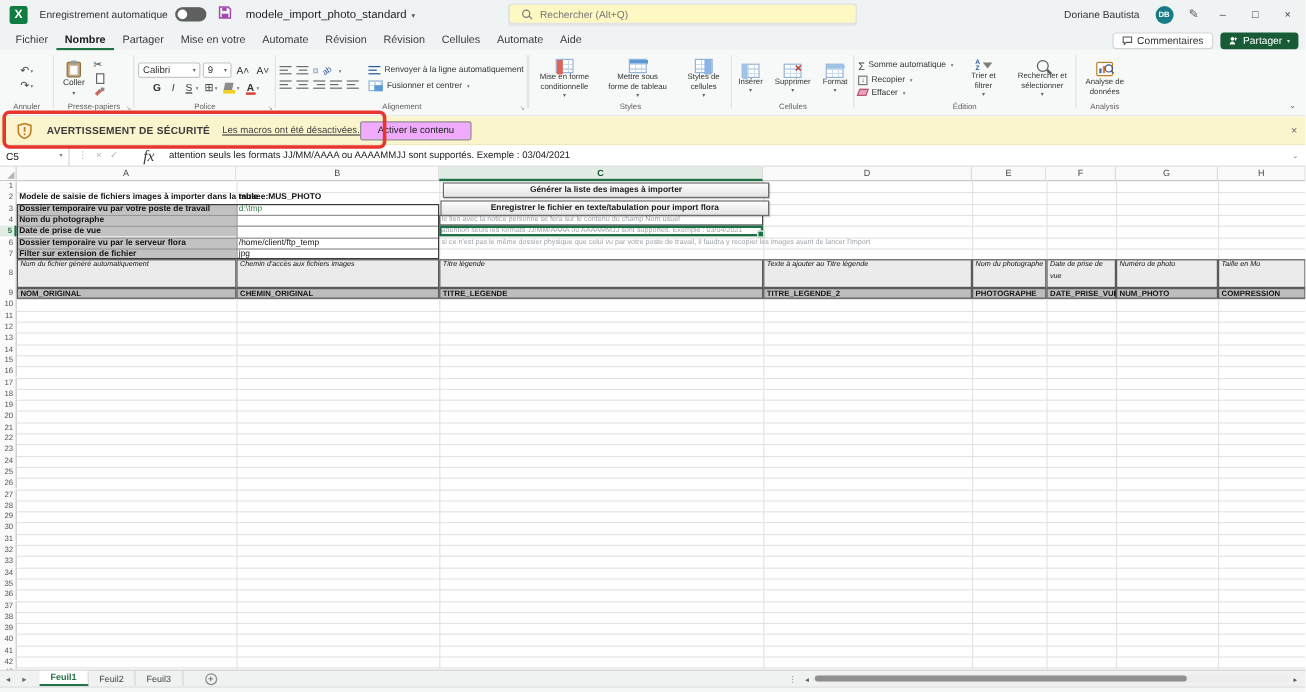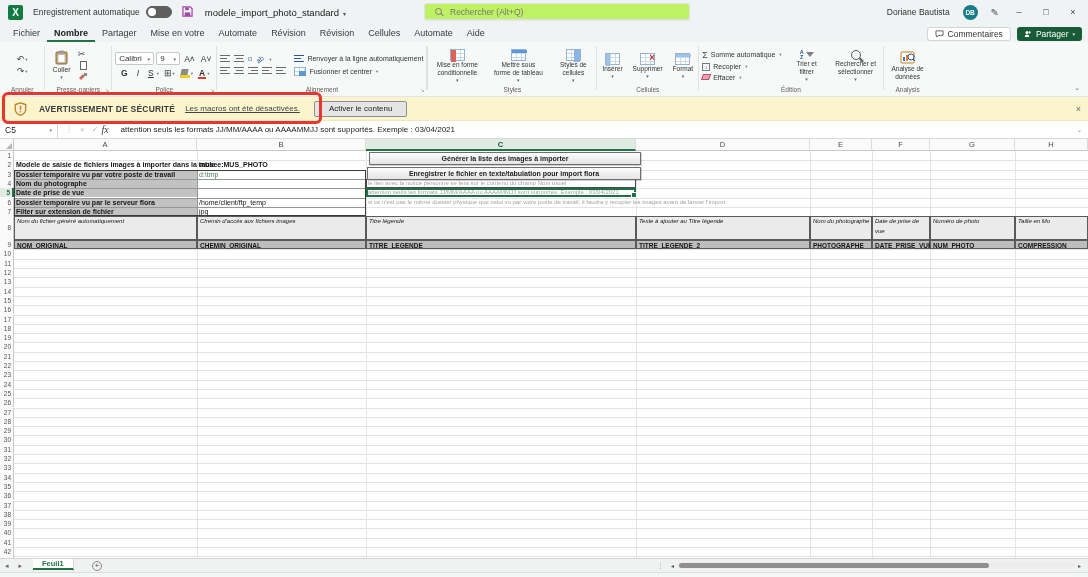--- a/index.html
+++ b/index.html
@@ -9,21 +9,21 @@
 
   
   .titlebar{position:absolute;left:0;top:0;width:1088px;height:24px;background:#eff3f4;display:flex;align-items:center;}
   .xlicon{width:15px;height:15px;margin-left:8px;background:#107c41;border-radius:2px;color:#fff;font-size:10px;font-weight:bold;display:flex;align-items:center;justify-content:center;}
   .autosave{font-size:8.5px;color:#333;margin-left:10px;}
   .toggle{width:26px;height:12px;border:1px solid #5f5f5f;background:#5f5f5f;border-radius:7px;margin-left:6px;position:relative;}
   .toggle::after{content:"";position:absolute;left:1px;top:1px;width:8px;height:8px;border-radius:50%;background:#fff;}
   .saveic{margin-left:10px;}
   .fname{font-size:9.5px;color:#202020;margin-left:12px;}
   .fname .car{font-size:6px;color:#555;margin-left:4px;}
-  .searchbox{position:absolute;left:424px;top:3px;width:266px;height:17px;background:#bef264;border:1px solid #dfe3e6;border-radius:3px;display:flex;align-items:center;box-shadow:0 1px 1px rgba(0,0,0,.06);}
+  .searchbox{position:absolute;left:424px;top:3px;width:290px;height:17px;background:#fef9c3;border:1px solid #dfe3e6;border-radius:3px;display:flex;align-items:center;box-shadow:0 1px 1px rgba(0,0,0,.06);}
   .magsm{width:7px;height:7px;border:1px solid #7a7a7a;border-radius:50%;position:relative;margin-left:10px;}
   .magsm::after{content:"";position:absolute;width:4px;height:1px;background:#7a7a7a;right:-3px;bottom:-1px;transform:rotate(45deg);}
   .searchbox input{border:0;outline:0;background:transparent;font-size:8.5px;color:#767676;margin-left:8px;width:200px;font-family:"Liberation Sans",sans-serif;}
   .tb-right{position:absolute;right:8px;top:0;height:24px;display:flex;align-items:center;gap:13px;}
   .uname{font-size:8.5px;color:#333;}
   .avatar{width:15px;height:15px;border-radius:50%;background:#177c87;color:#fff;font-size:6.5px;font-weight:bold;display:flex;align-items:center;justify-content:center;}
   .winbtn{font-size:9px;color:#444;width:14px;text-align:center;}
   .pencil{font-size:10px;color:#555;}
 
   
@@ -80,31 +80,31 @@
   .magbig::after{content:"";position:absolute;width:5px;height:1.6px;background:#5a5a5a;right:-4px;bottom:-2px;transform:rotate(45deg);}
   .collapse{position:absolute;right:8px;bottom:4px;font-size:7px;color:#666;}
   .sumic{color:#444;font-size:9px;}
   .eraser{width:8px;height:6px;background:#e8a0c0;border:1px solid #b56;transform:skewX(-20deg);}
   .fillid{width:8px;height:8px;border:1px solid #7a7a7a;color:#2b579a;font-size:6px;line-height:7px;text-align:center;}
 
   
   .warnbar{position:absolute;left:0;top:97px;width:1088px;height:24px;background:#fbf5cd;display:flex;align-items:center;border-bottom:1px solid #eee8c2;}
   .warntitle{font-size:8.5px;font-weight:bold;color:#3b3b3b;margin-left:12px;letter-spacing:.2px;}
   .warnlink{font-size:8px;color:#444;text-decoration:underline;margin-left:10px;}
-  .warnbtn{margin-left:14px;height:16px;background:#e5e5e5;border:1px solid #8f8f8f;border-radius:2px;font-size:8px;color:#222;display:flex;align-items:center;padding:0 14px;}
+  .warnbtn{height:16px;background:#f0abfc;border:1px solid #8f8f8f;border-radius:2px;font-size:8px;color:#222;display:flex;align-items:center;padding:0 14px;}
   .warnclose{position:absolute;right:7px;font-size:9px;color:#6b6b6b;}
   .shield{margin-left:14px;flex:none;}
   .redbox{position:absolute;left:2px;top:92px;width:320px;height:32px;border:3px solid #e8352e;border-radius:6px;z-index:60;pointer-events:none;}
 
   
   .fbar{position:absolute;left:0;top:121px;width:1088px;height:18px;background:#fff;border-bottom:1px solid #d8d8d8;display:flex;align-items:center;}
   .namebox{width:58px;height:18px;display:flex;align-items:center;justify-content:space-between;padding:0 5px;border-right:1px solid #d8d8d8;font-size:8.5px;color:#222;}
   .namebox .car{font-size:5px;color:#777;}
   .fico{font-size:8px;color:#b3b3b3;margin-left:7px;}
-  .fxi{font-family:"Liberation Serif",serif;font-style:italic;font-size:10px;color:#3c3c3c;margin-left:3px;}
+  .fxi{font-family:"Liberation Serif",serif;font-style:italic;font-size:13px;color:#3c3c3c;margin-left:21px;}
   .ftext{font-size:8px;color:#222;margin-left:12px;white-space:nowrap;}
   .fexp{position:absolute;right:6px;font-size:6px;color:#777;}
 
   
   #gridc{position:absolute;left:0;top:139px;width:1088px;height:419px;background:#fff;overflow:hidden;}
   .corner{position:absolute;left:0;top:0;width:14px;height:12px;background:#fafafa;border-right:1px solid #c9c9c9;border-bottom:1px solid #c9c9c9;}
   .corner::after{content:"";position:absolute;right:1px;bottom:1px;border-left:6px solid transparent;border-bottom:6px solid #b5b5b5;}
   .colhead{position:absolute;top:0;height:12px;background:#fafafa;border-right:1px solid #dcdcdc;border-bottom:1px solid #c9c9c9;font-size:7.5px;color:#4a4a4a;text-align:center;line-height:12px;z-index:2;}
   .colhead.selc{background:#e0ebe3;border-bottom:2px solid #217346;color:#174f31;font-weight:bold;}
   .rownum{position:absolute;left:0;width:14px;background:#fafafa;border-right:1px solid #c9c9c9;font-size:6.5px;color:#555;text-align:right;padding-right:2px;z-index:2;}
@@ -122,21 +122,21 @@
   .ibar{position:absolute;border-top:1px solid #969696;z-index:3;pointer-events:none;}
   .vbar{position:absolute;border-left:1px solid #969696;z-index:3;pointer-events:none;}
   .c4box{position:absolute;border:1px solid #4a4a4a;z-index:4;pointer-events:none;}
   .c5sel{position:absolute;border:2px solid #1e7145;z-index:5;pointer-events:none;}
   .c5sel::after{content:"";position:absolute;right:-3px;bottom:-3px;width:4px;height:4px;background:#1e7145;border:1px solid #fff;}
   .formbtn{position:absolute;background:linear-gradient(#fdfdfd,#e4e4e4);border:1px solid #6e6e6e;box-shadow:1px 1px 0 rgba(0,0,0,.18);display:flex;align-items:center;justify-content:center;font-size:7px;font-weight:bold;color:#1c1c1c;z-index:6;white-space:nowrap;}
 
   
   .tabbar{position:absolute;left:0;top:558px;width:1088px;height:14px;background:#f0f1f1;border-top:1px solid #d4d4d4;display:flex;align-items:stretch;}
   .navarr{font-size:7px;color:#666;display:flex;align-items:center;padding:0 5px;}
-  #sheet-tabs{display:flex;margin-left:6px;flex-direction:column;}
+  #sheet-tabs{display:flex;margin-left:6px;}
   .stab{font-size:7.5px;color:#444;display:flex;align-items:center;padding:0 9px;border-right:1px solid #d8d8d8;}
   .stab.active{background:#fff;color:#217346;font-weight:bold;border-bottom:2px solid #217346;border-right:1px solid #d8d8d8;}
   .addsheet{width:10px;height:10px;border:1px solid #8a8a8a;border-radius:50%;color:#555;font-size:8px;line-height:8px;text-align:center;align-self:center;margin-left:18px;}
   .dots{margin-left:auto;font-size:7px;color:#888;display:flex;align-items:center;padding:0 4px;}
   .scrollwrap{display:flex;align-items:center;width:420px;padding-right:4px;}
   .sarr{font-size:6px;color:#555;padding:0 3px;}
   .strack{flex:1;height:7px;background:#ededed;border-radius:4px;position:relative;}
   .sthumb{position:absolute;left:2px;top:1px;width:310px;height:5px;background:#8f8f8f;border-radius:3px;}
   .statusbar{position:absolute;left:0;top:572px;width:1088px;height:5px;background:#f5f6f6;border-top:1px solid #dddddd;}
 </style>
@@ -240,21 +240,21 @@
             </svg>
         </div>
       </div>
       <div class="rlabel"><span>Presse-papiers</span><span class="launcher">↘</span></div>
     </div>
     <div class="rdiv"></div>
 
     <div class="rgroup">
       <div class="rcontent col" style="gap:3px;">
         <div style="display:flex;gap:2px;align-items:center;">
-          <span class="selbox" style="width:39px;">
+          <span class="selbox" style="width:52px;">
               <span>Calibri</span>
               <span class="car">▾</span>
             </span>
           <span class="selbox" style="width:24px;">
               <span>9</span>
               <span class="car">▾</span>
             </span>
           <span class="fBtn">A˄</span>
           <span class="fBtn">A˅</span>
         </div>

